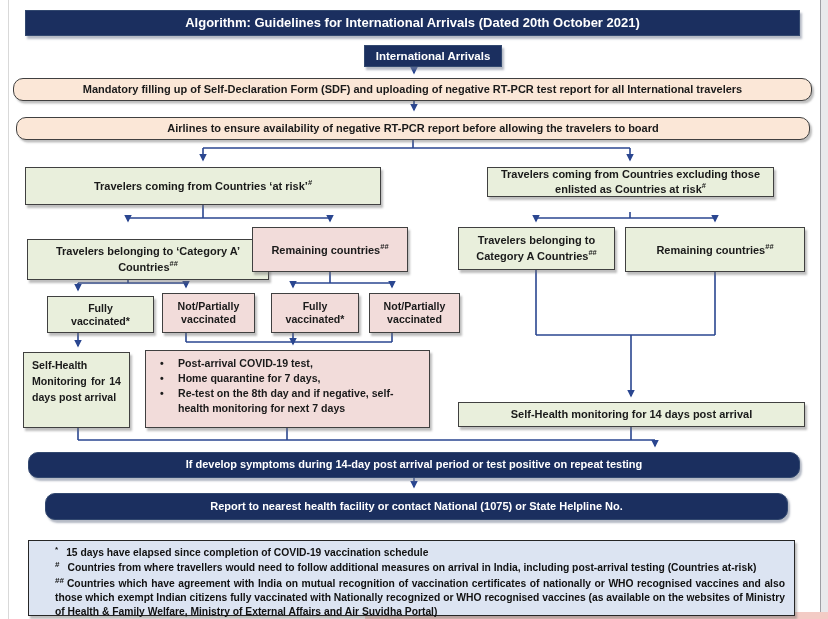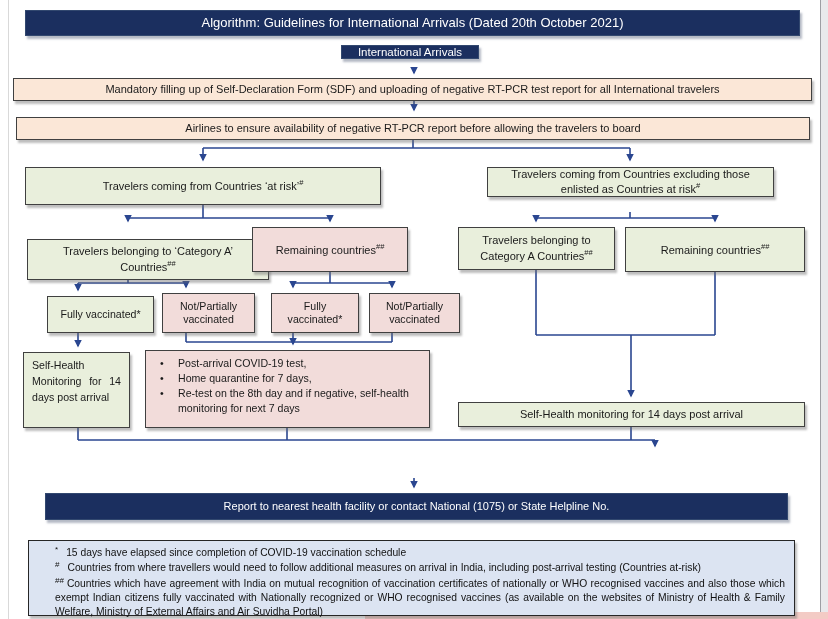--- a/index.html
+++ b/index.html
@@ -1,38 +1,38 @@
 <!DOCTYPE html>
 <html><head>
 <meta charset="utf-8">
 <style>
   html,body{margin:0;padding:0;background:#ffffff;}
   .stage{position:relative;width:828px;height:619px;background:#ffffff;overflow:hidden;
-         font-family:"Liberation Sans",sans-serif;font-weight:normal;color:#1a1a1a;}
+         font-family:"Liberation Sans",sans-serif;font-weight:bold;color:#1a1a1a;}
   
   .edge-left{position:absolute;left:8px;top:0;width:1px;height:619px;background:#d9d9d9;}
   .edge-right-line{position:absolute;left:820px;top:0;width:1px;height:619px;background:#9e9ea4;}
   .edge-right-fill{position:absolute;left:821px;top:0;width:7px;height:619px;background:#e9e9ec;}
   .strip-pink{position:absolute;left:365px;top:612px;width:463px;height:7px;background:#f3cbc5;}
 
   
   .box{position:absolute;box-sizing:border-box;display:flex;align-items:center;justify-content:center;
        text-align:center;border:1.3px solid #404040;line-height:1.22;
        box-shadow:2px 2.5px 2px rgba(110,110,110,0.45);}
   .navy{background:#1b2f5f;color:#ffffff;border:1px solid #32486f;
         box-shadow:2px 2.5px 2px rgba(120,130,150,0.55);}
   .cream{background:#fbe7d7;}
   .green{background:#e9efdc;}
   .pink{background:#f2dcda;}
   .noteblue{background:#dce4f2;border:1.6px solid #262626;}
   sup{font-size:7.5px;}
 
   .title-bar{font-size:13px;}
   .small-node{font-size:10.6px;padding:2px 10px;margin-left:22px;}
-  .wide-bar{font-size:11px;}
+  .wide-bar{font-size:11px;border-radius:10px;}
   .mid-node{font-size:11px;padding:14px 8px;}
 
   .justify-box{display:block;text-align:justify;padding:5px 8px;font-size:10.6px;line-height:1.5;}
 
   .bullets{display:block;text-align:left;padding:5px 6px 4px 10px;font-size:10.6px;}
   .bullets ul{margin:0;padding:0;list-style:none;}
   .bullets li{padding-left:22px;position:relative;line-height:1.42;}
   .bullets li::before{content:"\2022";position:absolute;left:4px;}
 
   .notes{display:block;text-align:justify;padding:4px 9px 2px 26px;font-size:10.3px;line-height:1.36;color:#111;}
@@ -96,21 +96,21 @@
       <path d="M78 440 H655"></path>
       <path d="M655 440 V446" marker-end="url(#ah)"></path>
       <path d="M414 478 V487" marker-end="url(#ah)"></path>
     </g>
   </svg>
 
   <div class="box navy title-bar" style="left:25px;top:10px;width:775px;height:26px;">
     <span>Algorithm: Guidelines for International Arrivals (Dated 20th October 2021)</span>
   </div>
 
-  <div class="box navy" style="left:341px;top:45px;width:138px;height:14px;font-size:11.5px;">
+  <div class="box navy" style="left:364px;top:45px;width:138px;height:22px;font-size:11.5px;">
     <span>International Arrivals</span>
   </div>
 
   <div class="box cream wide-bar" style="left:13px;top:78px;width:799px;height:23px;">
     <span>Mandatory filling up of Self-Declaration Form (SDF) and uploading of negative RT-PCR test report for all International  travelers</span>
   </div>
 
   <div class="box cream wide-bar" style="left:16px;top:117px;width:794px;height:23px;">
     <span>Airlines to ensure availability of negative RT-PCR report before allowing the travelers to board</span>
   </div>
@@ -157,20 +157,23 @@
       <li>Post-arrival COVID-19 test,</li>
       <li>Home quarantine for 7 days,</li>
       <li>Re-test on the 8th day and if negative, self-health monitoring for next 7 days</li>
     </ul>
   </div>
 
   <div class="box green" style="left:458px;top:402px;width:347px;height:25px;font-size:11px;">
     <span>Self-Health monitoring for 14 days post arrival</span>
   </div>
 
+  <div class="box navy wide-bar" style="left:28px;top:452px;width:772px;height:26px;">
+    <span>If develop symptoms during 14-day post arrival period or test positive on repeat testing</span>
+  </div>
   <div class="box navy wide-bar" style="left:45px;top:493px;width:743px;height:27px;">
     <span>Report to nearest health facility or contact National (1075) or State Helpline No.</span>
   </div>
 
   <div class="box noteblue notes" style="left:28px;top:540px;width:767px;height:76px;">
     <p><sup>*</sup><span class="gap"></span><span>15 days have elapsed since completion of COVID-19 vaccination schedule</span></p>
     <p><sup>#</sup><span class="gap"></span><span>Countries from where travellers would need to follow additional measures on arrival in India, including post-arrival testing (Countries at-risk)</span></p>
     <p><sup>##</sup><span class="gap" style="width:3px;"></span><span>Countries which have agreement with India on mutual recognition of vaccination certificates of nationally or WHO recognised vaccines and also those which exempt Indian citizens fully vaccinated with Nationally recognized or WHO recognised vaccines (as available on the websites of Ministry of Health &amp; Family Welfare, Ministry of External Affairs and Air Suvidha Portal)</span></p>
   </div>
 

